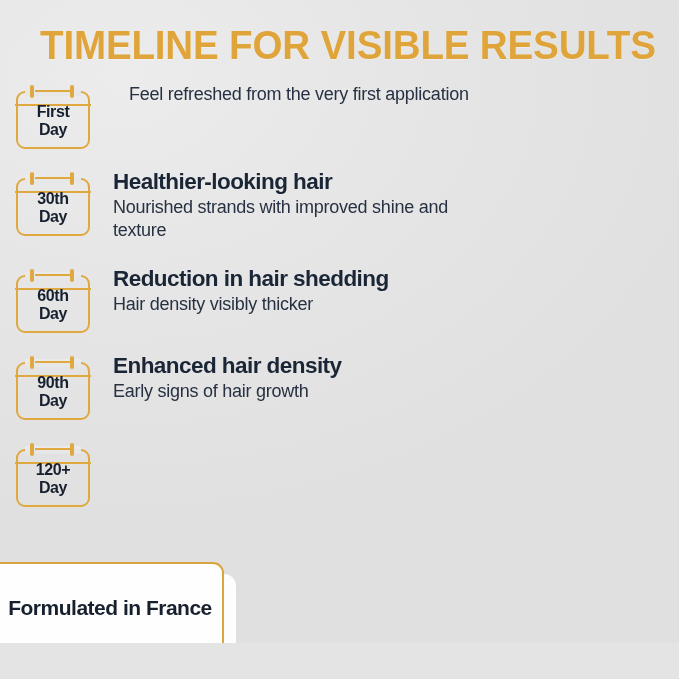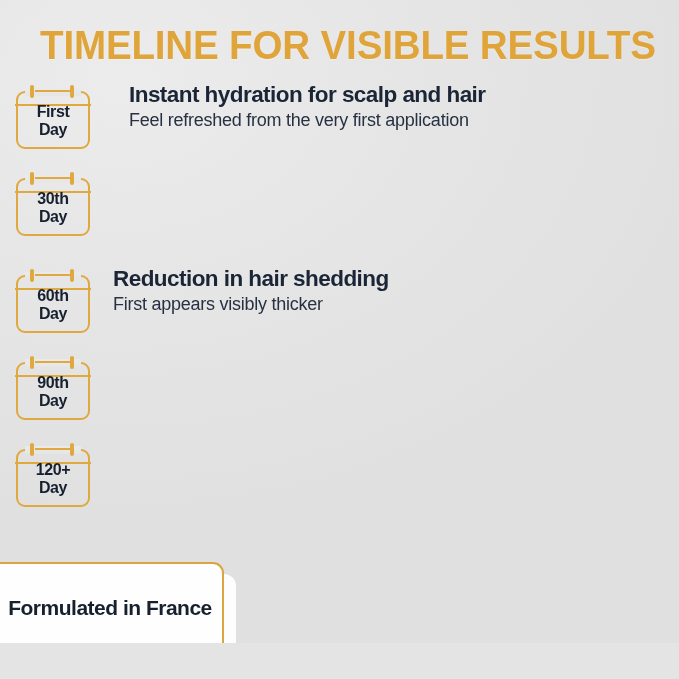--- a/index.html
+++ b/index.html
@@ -275,68 +275,75 @@
           <div class="topmask"></div>
         <div class="peg l"></div>
           <div class="peg r"></div>
           <div class="bar"></div>
         <div class="lbl">
           <span>First</span>
           <span>Day</span>
         </div>
       </div>
       <div class="txt">
-        <div class="head">Instant hydration for scalp and hair</div>
         <div class="sub">Feel refreshed from the very first application</div>
       </div>
     </div>
 
     <div class="row">
       <div class="badge">
         <div class="frame"></div>
           <div class="topmask"></div>
         <div class="peg l"></div>
           <div class="peg r"></div>
           <div class="bar"></div>
         <div class="lbl">
           <span>30th</span>
           <span>Day</span>
         </div>
+      </div>
+      <div class="txt">
+        <div class="head">Healthier-looking hair</div>
+        <div class="sub">Nourished strands with improved shine and texture</div>
       </div>
     </div>
 
     <div class="row">
       <div class="badge">
         <div class="frame"></div>
           <div class="topmask"></div>
         <div class="peg l"></div>
           <div class="peg r"></div>
           <div class="bar"></div>
         <div class="lbl">
           <span>60th</span>
           <span>Day</span>
         </div>
       </div>
       <div class="txt">
         <div class="head">Reduction in hair shedding</div>
-        <div class="sub">First appears visibly thicker</div>
+        <div class="sub">Hair density visibly thicker</div>
       </div>
     </div>
 
     <div class="row">
       <div class="badge">
         <div class="frame"></div>
           <div class="topmask"></div>
         <div class="peg l"></div>
           <div class="peg r"></div>
           <div class="bar"></div>
         <div class="lbl">
           <span>90th</span>
           <span>Day</span>
         </div>
+      </div>
+      <div class="txt">
+        <div class="head">Enhanced hair density</div>
+        <div class="sub">Early signs of hair growth</div>
       </div>
     </div>
 
     <div class="row">
       <div class="badge">
         <div class="frame"></div>
           <div class="topmask"></div>
         <div class="peg l"></div>
           <div class="peg r"></div>
           <div class="bar"></div>

